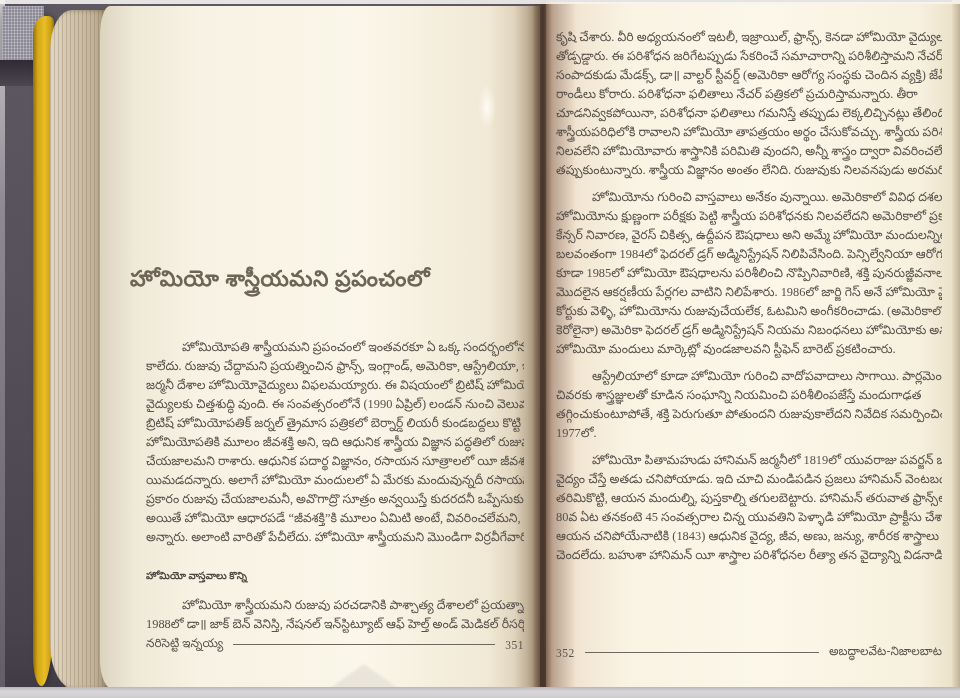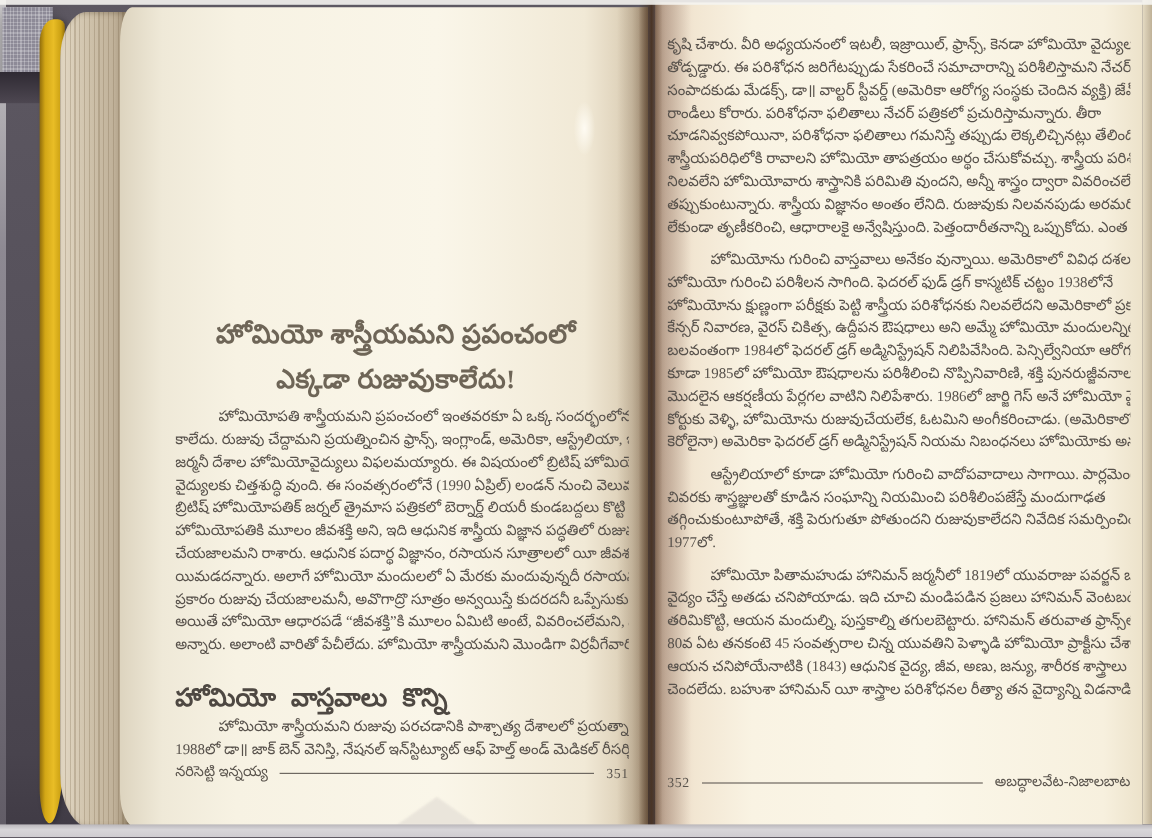--- a/index.html
+++ b/index.html
@@ -56,33 +56,33 @@
     background:linear-gradient(90deg,#e6dcc4,#bfb197);}
   
   .curl{position:absolute;left:478px;top:84px;width:18px;height:46px;border-radius:50%;
     background:radial-gradient(ellipse at center,rgba(255,252,244,.95),rgba(255,252,244,0) 70%);}
   
   .corner-fold{position:absolute;left:330px;top:664px;width:0;height:0;
     border-left:34px solid transparent;border-right:34px solid transparent;
     border-bottom:24px solid #e9e4da;filter:blur(1px);opacity:.9;}
   
   .tx{color:#56504a;}
-  .heading{position:absolute;left:130px;top:260px;width:400px;text-align:center;
+  .heading{position:absolute;left:130px;top:260px;width:400px;text-align:left;
     font-weight:bold;font-size:22px;line-height:37px;color:#6e6557;
     letter-spacing:.5px;}
   .col{position:absolute;}
   .col-left{left:146px;top:338px;width:378px;}
   .col-right{left:556px;top:28px;width:386px;}
   .para{margin:0 0 8px 0;padding:0;}
   .col-left .line{height:19px;}
   .col-right .line{height:19px;}
   .line{white-space:nowrap;overflow:hidden;font-size:12.4px;line-height:19px;color:#57514b;}
   .indent-first > .line:first-child{padding-left:36px;}
   .subheading{position:absolute;left:146px;top:570px;width:378px;
-    font-weight:bold;font-size:21px;color:#4e4842;font-family:Liberation Mono, monospace;}
+    font-weight:bold;font-size:10px;color:#4e4842;}
   .col-left2{left:146px;top:596px;width:378px;position:absolute;}
   .col-left2 .line{height:19px;}
   
   .footer{position:absolute;display:flex;align-items:center;font-size:12px;color:#5a544d;}
   .footer .rule{flex:1;height:0;border-top:1.4px solid #6e6861;margin:0 10px;}
   .footer-left{left:146px;top:636px;width:378px;}
   .footer-right{left:556px;top:644px;width:386px;}
   .pagenum{font-size:11.5px;color:#5a544d;letter-spacing:.5px;}
 </style>
 </head>
@@ -104,21 +104,20 @@
     <div class="inner-shade"></div>
   </div>
 
   <div class="gutter"></div>
   <div class="curl"></div>
   <div class="corner-fold"></div>
   <div class="right-edge-sliver"></div>
 
   <div class="heading tx">
     <div>హోమియో శాస్త్రీయమని ప్రపంచంలో</div>
-    <div>ఎక్కడా రుజువుకాలేదు!</div>
   </div>
 
   <div class="col col-left">
     <div class="para indent-first">
         <div class="line">హోమియోపతి శాస్త్రీయమని ప్రపంచంలో ఇంతవరకూ ఏ ఒక్క సందర్భంలోనూ రుజువు</div>
         <div class="line">కాలేదు. రుజువు చేద్దామని ప్రయత్నించిన ఫ్రాన్స్, ఇంగ్లాండ్, అమెరికా, ఆస్ట్రేలియా, ఇజ్రాయిల్,</div>
         <div class="line">జర్మనీ దేశాల హోమియోవైద్యులు విఫలమయ్యారు.  ఈ విషయంలో బ్రిటిష్ హోమియో</div>
         <div class="line">వైద్యులకు చిత్తశుద్ధి వుంది.  ఈ సంవత్సరంలోనే (1990 ఏప్రిల్) లండన్ నుంచి వెలువడుతున్న</div>
         <div class="line">బ్రిటిష్ హోమియోపతిక్ జర్నల్ త్రైమాస పత్రికలో బెర్నార్డ్ లియరీ కుండబద్దలు కొట్టి చెప్పేశారు.</div>
         <div class="line">హోమియోపతికి మూలం జీవశక్తి అని, ఇది ఆధునిక శాస్త్రీయ విజ్ఞాన పద్ధతిలో రుజువు</div>
@@ -148,32 +147,31 @@
   <div class="col col-right">
     <div class="para">
         <div class="line">కృషి చేశారు.  వీరి అధ్యయనంలో ఇటలీ, ఇజ్రాయిల్, ఫ్రాన్స్, కెనడా హోమియో వైద్యులు</div>
         <div class="line">తోడ్పడ్డారు.  ఈ పరిశోధన జరిగేటప్పుడు సేకరించే సమాచారాన్ని పరిశీలిస్తామని నేచర్ పత్రికా</div>
         <div class="line">సంపాదకుడు మేడక్స్, డా॥ వాల్టర్ స్టీవర్డ్ (అమెరికా ఆరోగ్య సంస్థకు చెందిన వ్యక్తి) జేమ్స్</div>
         <div class="line">రాండీలు కోరారు.  పరిశోధనా ఫలితాలు నేచర్ పత్రికలో ప్రచురిస్తామన్నారు.  తీరా</div>
         <div class="line">చూడనివ్వకపోయినా, పరిశోధనా ఫలితాలు గమనిస్తే తప్పుడు లెక్కలిచ్చినట్లు తేలింది.</div>
         <div class="line">శాస్త్రీయపరిధిలోకి రావాలని హోమియో తాపత్రయం అర్థం చేసుకోవచ్చు. శాస్త్రీయ పరిశోధనకు</div>
         <div class="line">నిలవలేని హోమియోవారు శాస్త్రానికి పరిమితి వుందని, అన్నీ శాస్త్రం ద్వారా వివరించలేమని</div>
         <div class="line">తప్పుకుంటున్నారు.  శాస్త్రీయ విజ్ఞానం అంతం లేనిది.  రుజువుకు నిలవనపుడు అరమరికలు</div>
-        <div class="line">లేకుండా తృణీకరించి, ఆధారాలకై అన్వేషిస్తుంది.  పెత్తందారీతనాన్ని ఒప్పుకోదు.  ఎంత</div>
       </div>
     <div class="para indent-first">
         <div class="line">హోమియోను గురించి వాస్తవాలు అనేకం వున్నాయి.  అమెరికాలో వివిధ దశలలో</div>
-        <div class="line">హోమియో గురించి పరిశీలన సాగింది.  ఫెదరల్ ఫుడ్ డ్రగ్ కాస్మటిక్ చట్టం 1938లోనే</div>
         <div class="line">హోమియోను క్షుణ్ణంగా పరీక్షకు పెట్టి శాస్త్రీయ పరిశోధనకు నిలవలేదని అమెరికాలో ప్రకటించారు.</div>
         <div class="line">కేన్సర్ నివారణ, వైరస్ చికిత్స, ఉద్దీపన ఔషధాలు అని అమ్మే హోమియో మందులన్నిటినీ</div>
         <div class="line">బలవంతంగా 1984లో ఫెదరల్ డ్రగ్ అడ్మినిస్ట్రేషన్ నిలిపివేసింది.  పెన్సిల్వేనియా ఆరోగ్యశాఖ</div>
         <div class="line">కూడా 1985లో హోమియో ఔషధాలను పరిశీలించి నొప్పినివారిణి, శక్తి పునరుజ్జీవనాలు,</div>
         <div class="line">మొదలైన ఆకర్షణీయ పేర్లగల వాటిని నిలిపేశారు. 1986లో జార్జి గెస్ అనే హోమియో వైద్యుడు</div>
         <div class="line">కోర్టుకు వెళ్ళి, హోమియోను రుజువుచేయలేక, ఓటమిని అంగీకరించాడు.  (అమెరికాలో నార్త్</div>
         <div class="line">కెరోలైనా) అమెరికా ఫెదరల్ డ్రగ్ అడ్మినిస్ట్రేషన్ నియమ నిబంధనలు హోమియోకు అన్వయిస్తే,</div>
+        <div class="line">హోమియో మందులు మార్కెట్లో వుండజాలవని స్టీఫెన్ బారెట్ ప్రకటించారు.</div>
       </div>
     <div class="para indent-first">
         <div class="line">ఆస్ట్రేలియాలో కూడా హోమియో గురించి వాదోపవాదాలు సాగాయి.  పార్లమెంటు</div>
         <div class="line">చివరకు శాస్త్రజ్ఞులతో కూడిన సంఘాన్ని నియమించి పరిశీలింపజేస్తే మందుగాఢత</div>
         <div class="line">తగ్గించుకుంటూపోతే, శక్తి పెరుగుతూ పోతుందని రుజువుకాలేదని నివేదిక సమర్పించింది</div>
         <div class="line">1977లో.</div>
       </div>
     <div class="para indent-first">
         <div class="line">హోమియో పితామహుడు హానిమన్ జర్మనీలో 1819లో యువరాజు పవర్జన్ బర్గ్‌కు</div>
         <div class="line">వైద్యం చేస్తే అతడు చనిపోయాడు.  ఇది చూచి మండిపడిన ప్రజలు హానిమన్ వెంటబడి</div>

